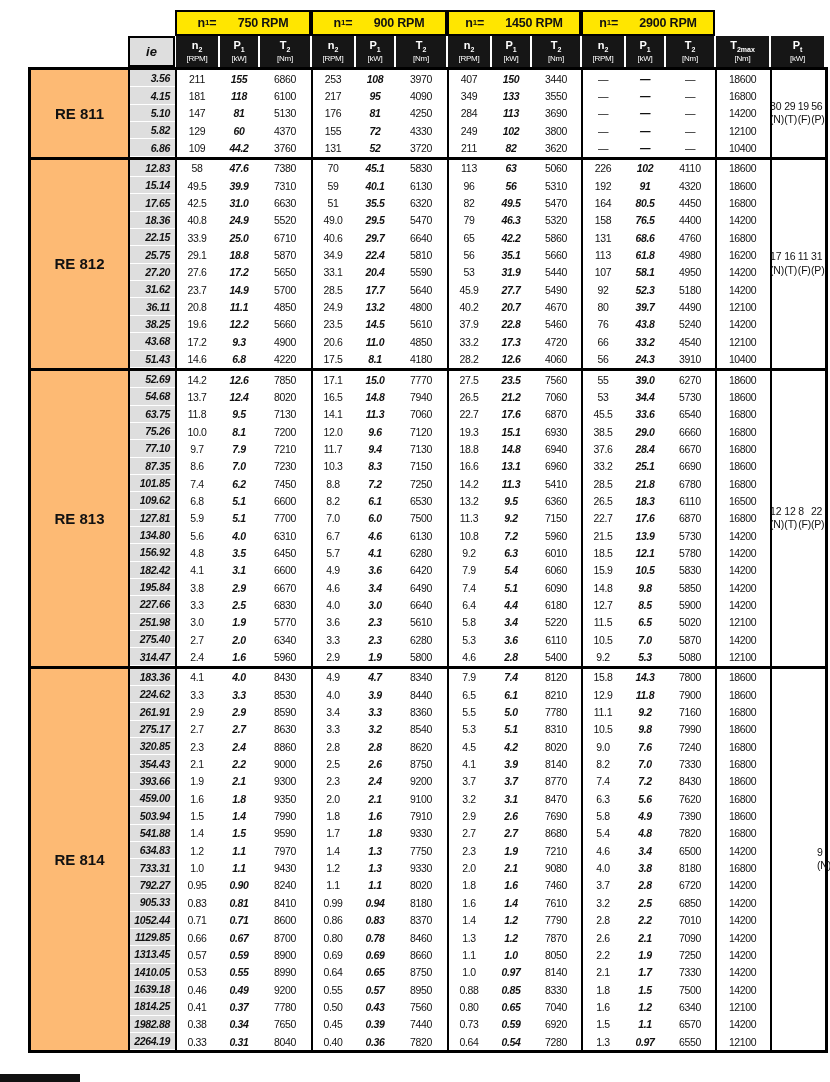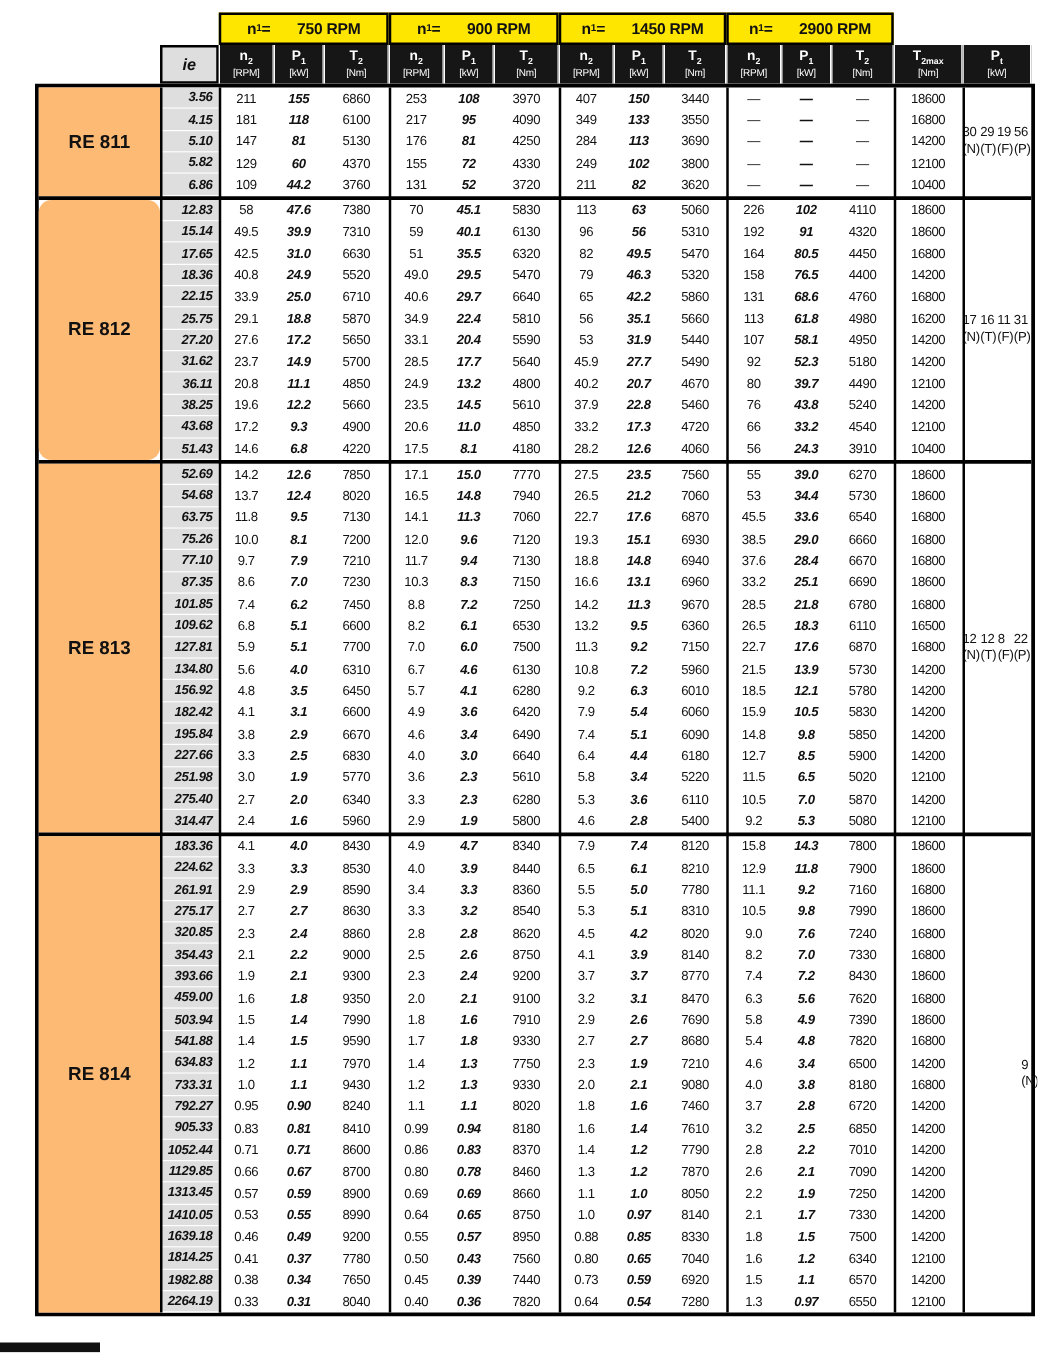--- a/index.html
+++ b/index.html
@@ -226,21 +226,21 @@
           <div class="val">3720</div>
           <div class="val">211</div>
           <div class="val p1">82</div>
           <div class="val">3620</div>
           <div class="val">—</div>
           <div class="val p1">—</div>
           <div class="val">—</div>
           <div class="val t2max">10400</div>
         </div>
         <div class="section">
-          <div class="model-cell" style="grid-row: 1 / span 12; border-radius: 10px;">RE 812</div>
+          <div class="model-cell" style="grid-row: 1 / span 12;">RE 812</div>
           <div class="pt-cell" style="grid-row: 1 / span 12; border-radius: 25px;">
             <div class="pt-line">17 (N)</div>
             <div class="pt-line">16 (T)</div>
             <div class="pt-line">11 (F)</div>
             <div class="pt-line">31 (P)</div>
           </div>
           <div class="ie-cell">12.83</div>
           <div class="val">58</div>
           <div class="val p1">47.6</div>
           <div class="val">7380</div>
@@ -503,21 +503,21 @@
           <div class="val t2max">18600</div>
           <div class="ie-cell">101.85</div>
           <div class="val">7.4</div>
           <div class="val p1">6.2</div>
           <div class="val">7450</div>
           <div class="val">8.8</div>
           <div class="val p1">7.2</div>
           <div class="val">7250</div>
           <div class="val">14.2</div>
           <div class="val p1">11.3</div>
-          <div class="val">9670</div>
+          <div class="val">5410</div>
           <div class="val">28.5</div>
           <div class="val p1">21.8</div>
           <div class="val">6780</div>
           <div class="val t2max">16800</div>
           <div class="ie-cell">109.62</div>
           <div class="val">6.8</div>
           <div class="val p1">5.1</div>
           <div class="val">6600</div>
           <div class="val">8.2</div>
           <div class="val p1">6.1</div>

